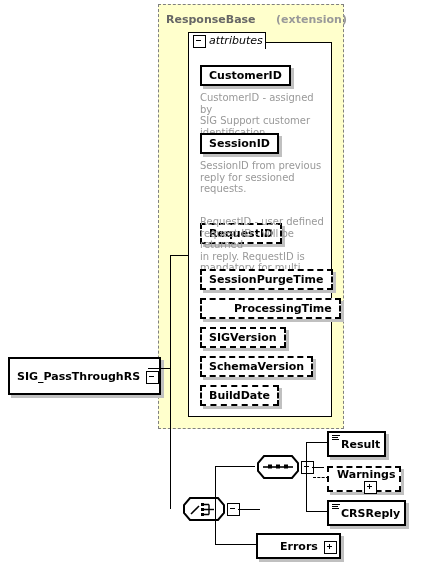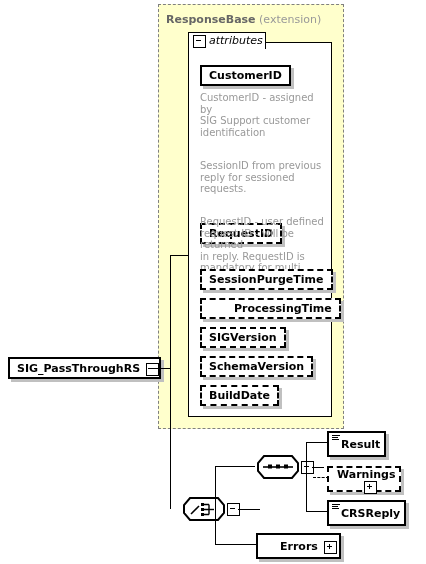--- a/index.html
+++ b/index.html
@@ -38,21 +38,22 @@
     color: #808080;
     white-space: nowrap;
     letter-spacing: 0px;
   }
   .ext-title b {
     color: #666666;
     font-weight: bold;
   }
   .ext-title span.ext-kind {
     color: #999999;
-    font-weight: normal;
+    font-weight: bold;
+    margin-left: 17px;
   }
 
   
   .attrs-box {
     left: 188px; top: 42px;
     width: 144px; height: 375px;
     background: #ffffff;
     border: 1px solid #000000;
   }
   .attrs-tab {
@@ -121,21 +122,21 @@
     line-height: 11.5px;
     color: #999999;
     width: 125px;
     white-space: pre-line;
   }
 
   
   .elem {
     background: #ffffff;
     border: 2px solid #000000;
-    height: 22px;
+    height: 38px;
     display: flex;
     align-items: center;
     font-size: 11px;
     font-weight: bold;
     color: #000000;
     white-space: nowrap;
     box-shadow: 3px 3px 0 0 #c0c0c0;
     padding-left: 7px;
   }
   .elem .exp-slot {
@@ -229,20 +230,23 @@
   <div class="expander" style="left:193px; top:35px;"></div>
   <div class="attrs-label">attributes</div>
 
   <div class="abs attr" style="left:200px; top:65px;">
     <span>CustomerID</span>
   </div>
   <div class="annot" style="left:200px; top:92px;">CustomerID - assigned by
 SIG Support customer
 identification</div>
 
+  <div class="abs attr" style="left:200px; top:133px;">
+    <span>SessionID</span>
+  </div>
   <div class="annot" style="left:200px; top:160px;">SessionID from previous
 reply for sessioned requests.</div>
 
   <div class="abs attr optional" style="left:200px; top:189px;margin-top:34px;">
     <span>RequestID</span>
   </div>
   <div class="annot" style="left:200px; top:216px;">RequestID - user defined
 request ID - will be returned
 in reply. RequestID is
 mandatory for multi request</div>

